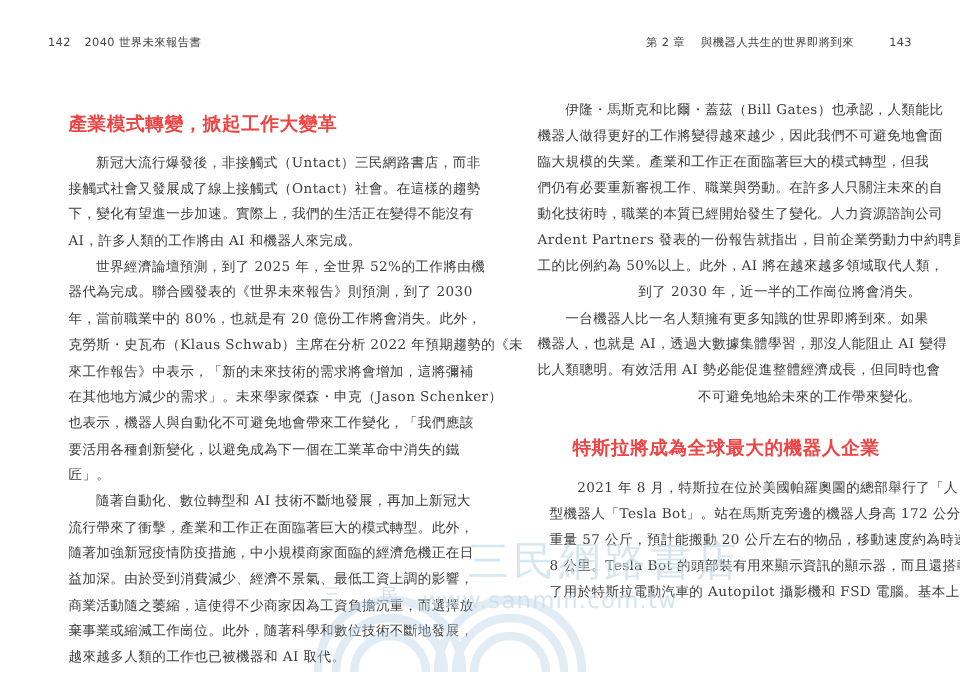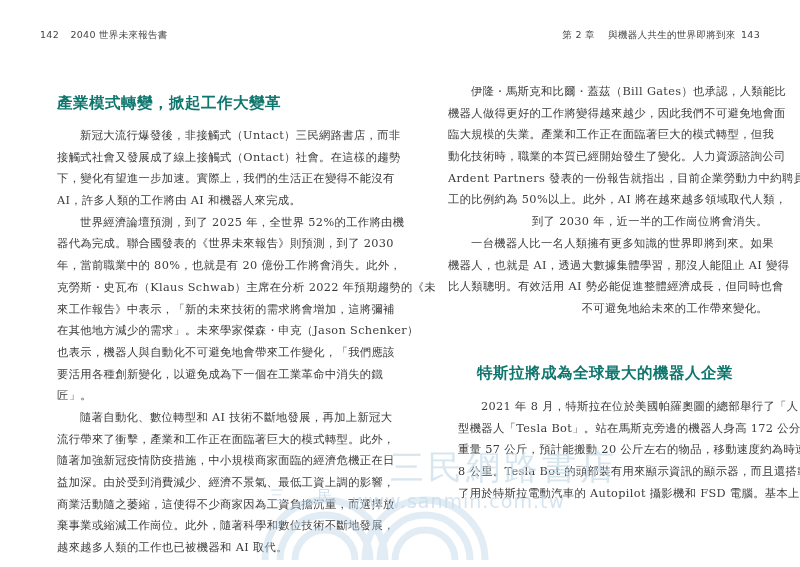--- a/index.html
+++ b/index.html
@@ -13,26 +13,26 @@
 
   .header {
     position: absolute; top: 29px;
     font-family: "DejaVu Sans", "Liberation Sans", sans-serif;
     font-size: 9.5px; color: #444; letter-spacing: 0.3px; white-space: nowrap;
   }
   .header-left { left: 40px; }
   .header-right { right: 40px; }
   .header .pnum { margin-right: 8px; }
   .header .chap { margin-right: 10px; }
-  .header .pnum-r { margin-left: 2px; }
+  .header .pnum-r { margin-left: 26px; }
 
   .section-title {
     position: absolute;
     font-family: "DejaVu Sans", "Liberation Sans", sans-serif;
-    font-weight: bold; font-size: 15.5px; color: #0f766e; letter-spacing: 0.5px; white-space: nowrap;
+    font-weight: bold; font-size: 15.5px; color: #ef4444; letter-spacing: 0.5px; white-space: nowrap;
   }
 
   .body-text {
     position: absolute;
     font-size: 11.3px; line-height: 21.7px; color: #3c3c3c; letter-spacing: 0.35px;
   }
   .body-text .line { display: block; white-space: nowrap; height: 21.7px; }
   .body-text .indent { padding-left: 23px; }
 
   .left-title { left: 57px; top: 93px; }
@@ -106,20 +106,21 @@
     <div class="header header-right">
       <span class="chap">第 2 章</span>
       <span>與機器人共生的世界即將到來</span>
       <span class="pnum-r">143</span>
     </div>
 
     <div class="body-text right-body1">
       <span class="line indent">伊隆・馬斯克和比爾・蓋茲（Bill Gates）也承認，人類能比</span>
       <span class="line">機器人做得更好的工作將變得越來越少，因此我們不可避免地會面</span>
       <span class="line">臨大規模的失業。產業和工作正在面臨著巨大的模式轉型，但我</span>
+      <span class="line">們仍有必要重新審視工作、職業與勞動。在許多人只關注未來的自</span>
       <span class="line">動化技術時，職業的本質已經開始發生了變化。人力資源諮詢公司</span>
       <span class="line">Ardent Partners 發表的一份報告就指出，目前企業勞動力中約聘員</span>
       <span class="line">工的比例約為 50%以上。此外，AI 將在越來越多領域取代人類，</span>
       <span class="line">到了 2030 年，近一半的工作崗位將會消失。</span>
       <span class="line indent">一台機器人比一名人類擁有更多知識的世界即將到來。如果</span>
       <span class="line">機器人，也就是 AI，透過大數據集體學習，那沒人能阻止 AI 變得</span>
       <span class="line">比人類聰明。有效活用 AI 勢必能促進整體經濟成長，但同時也會</span>
       <span class="line">不可避免地給未來的工作帶來變化。</span>
     </div>
 

